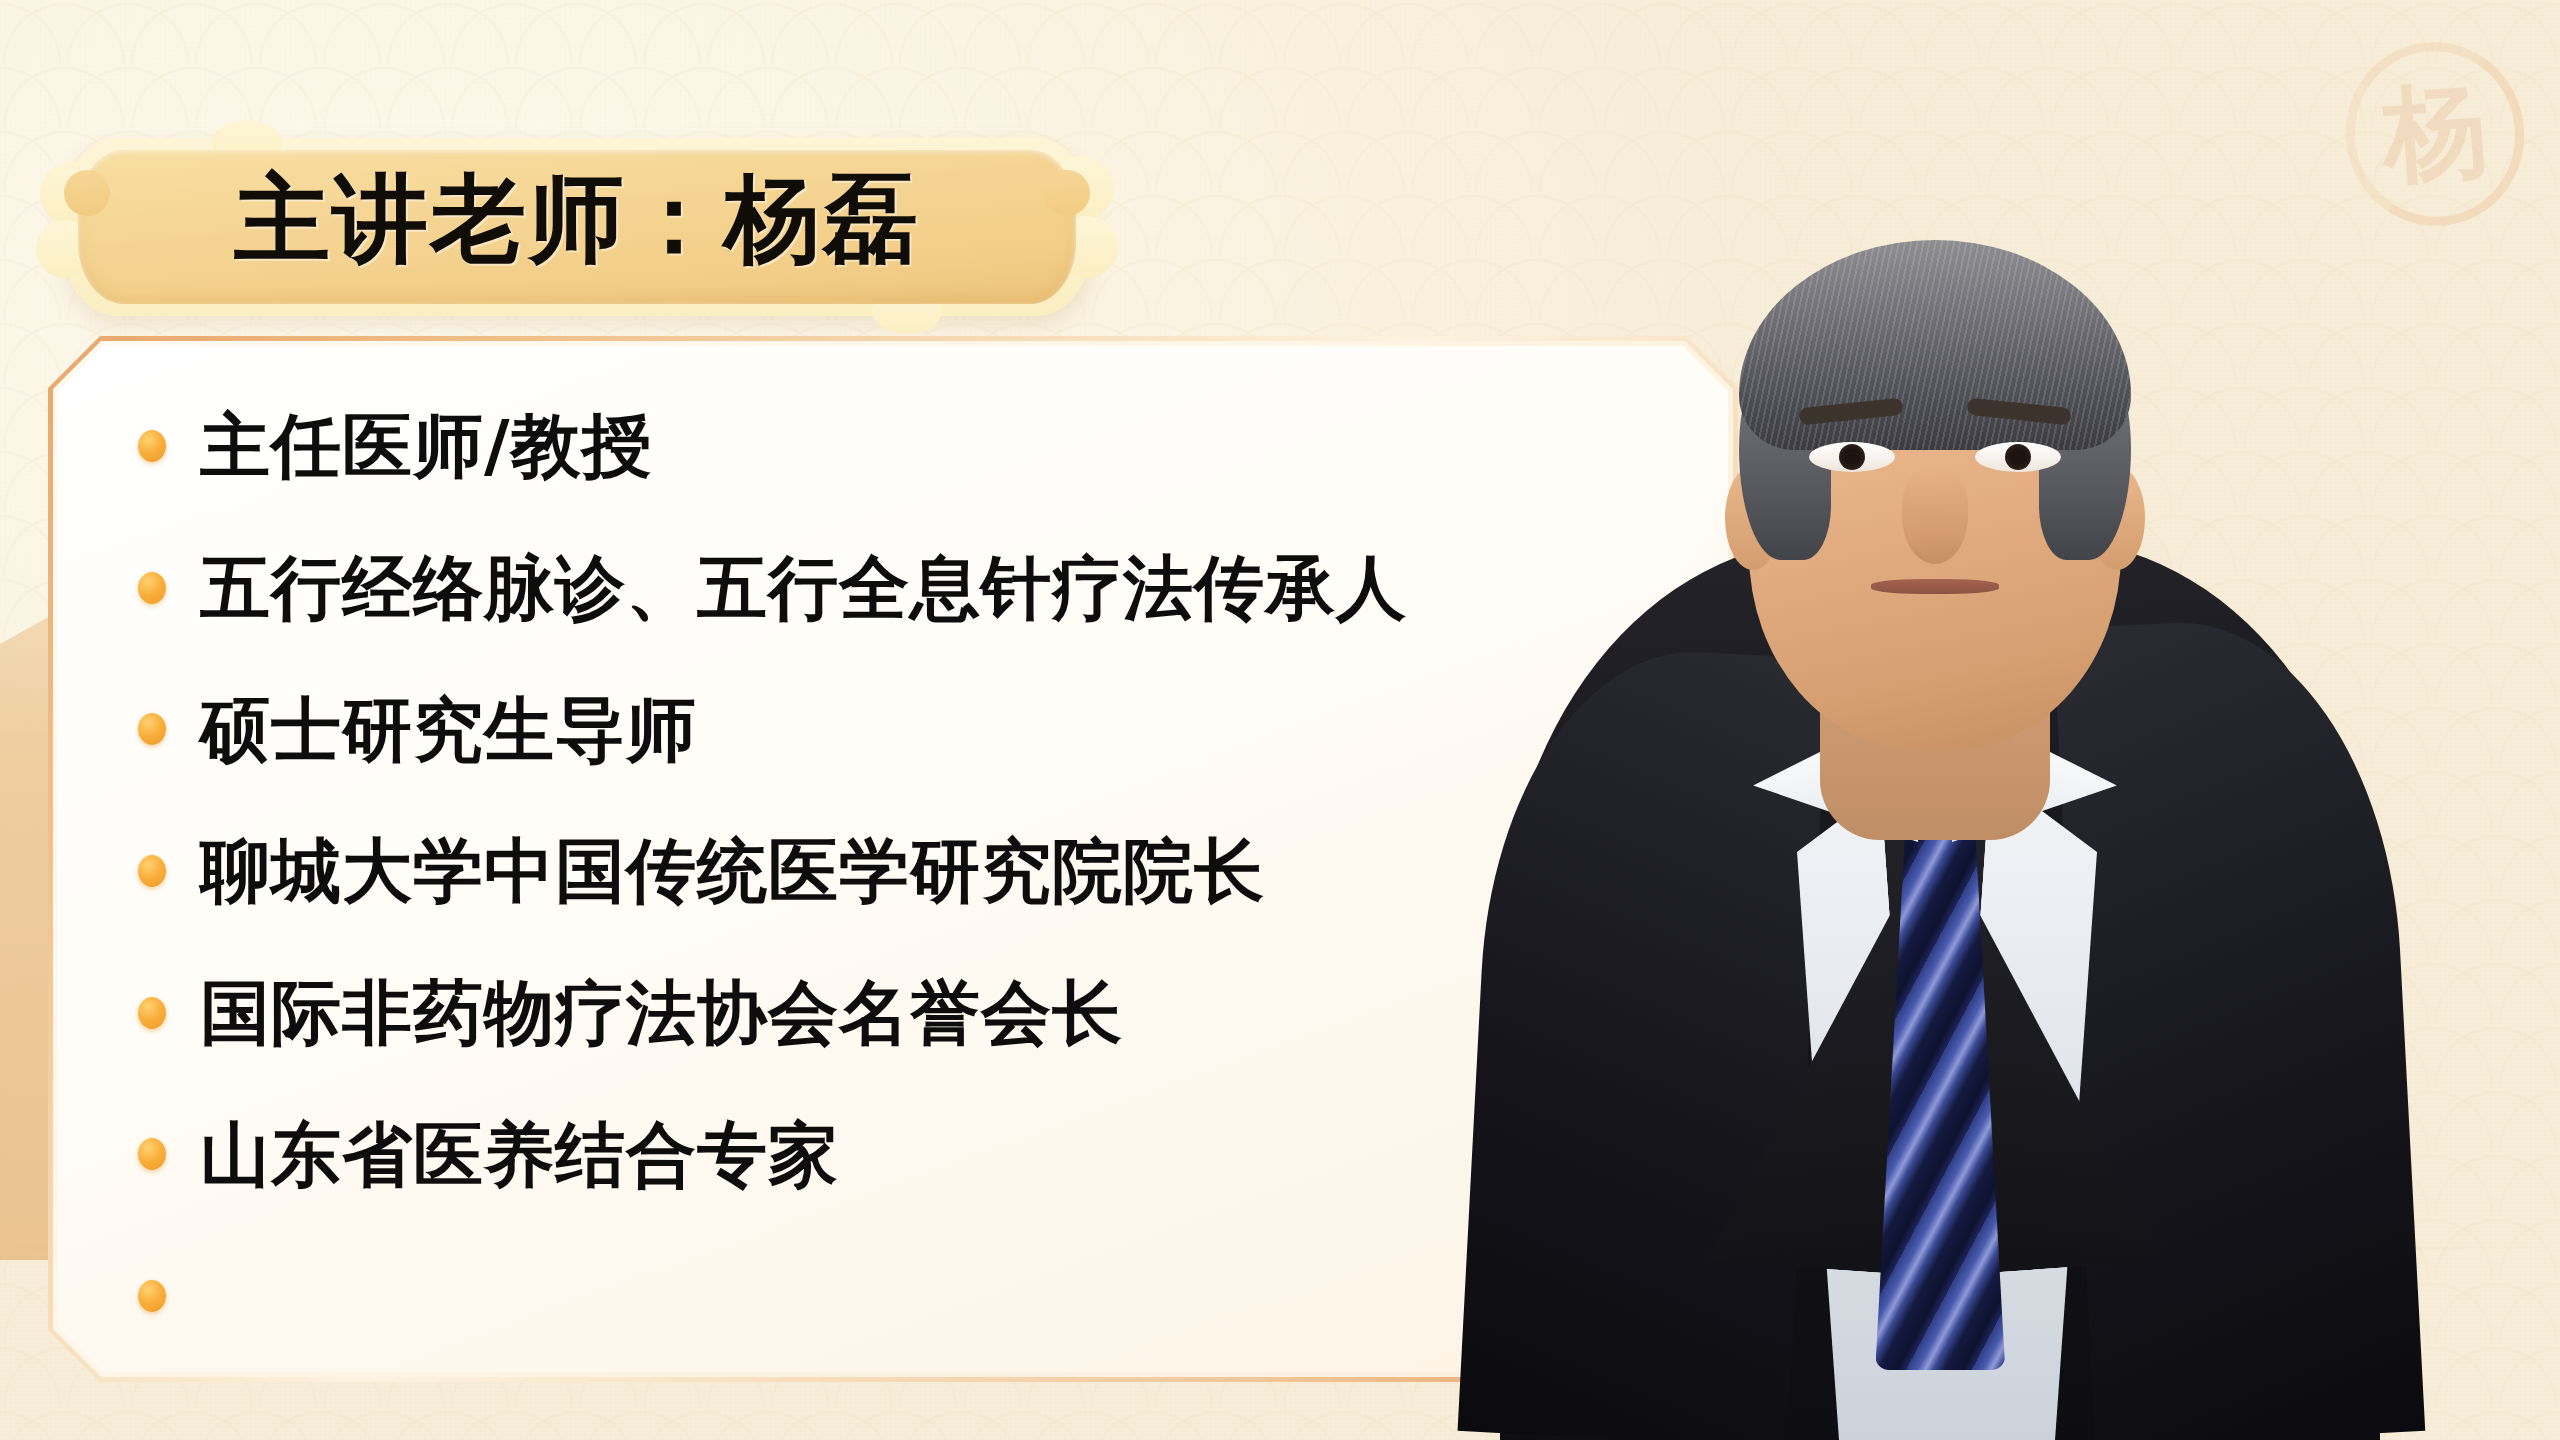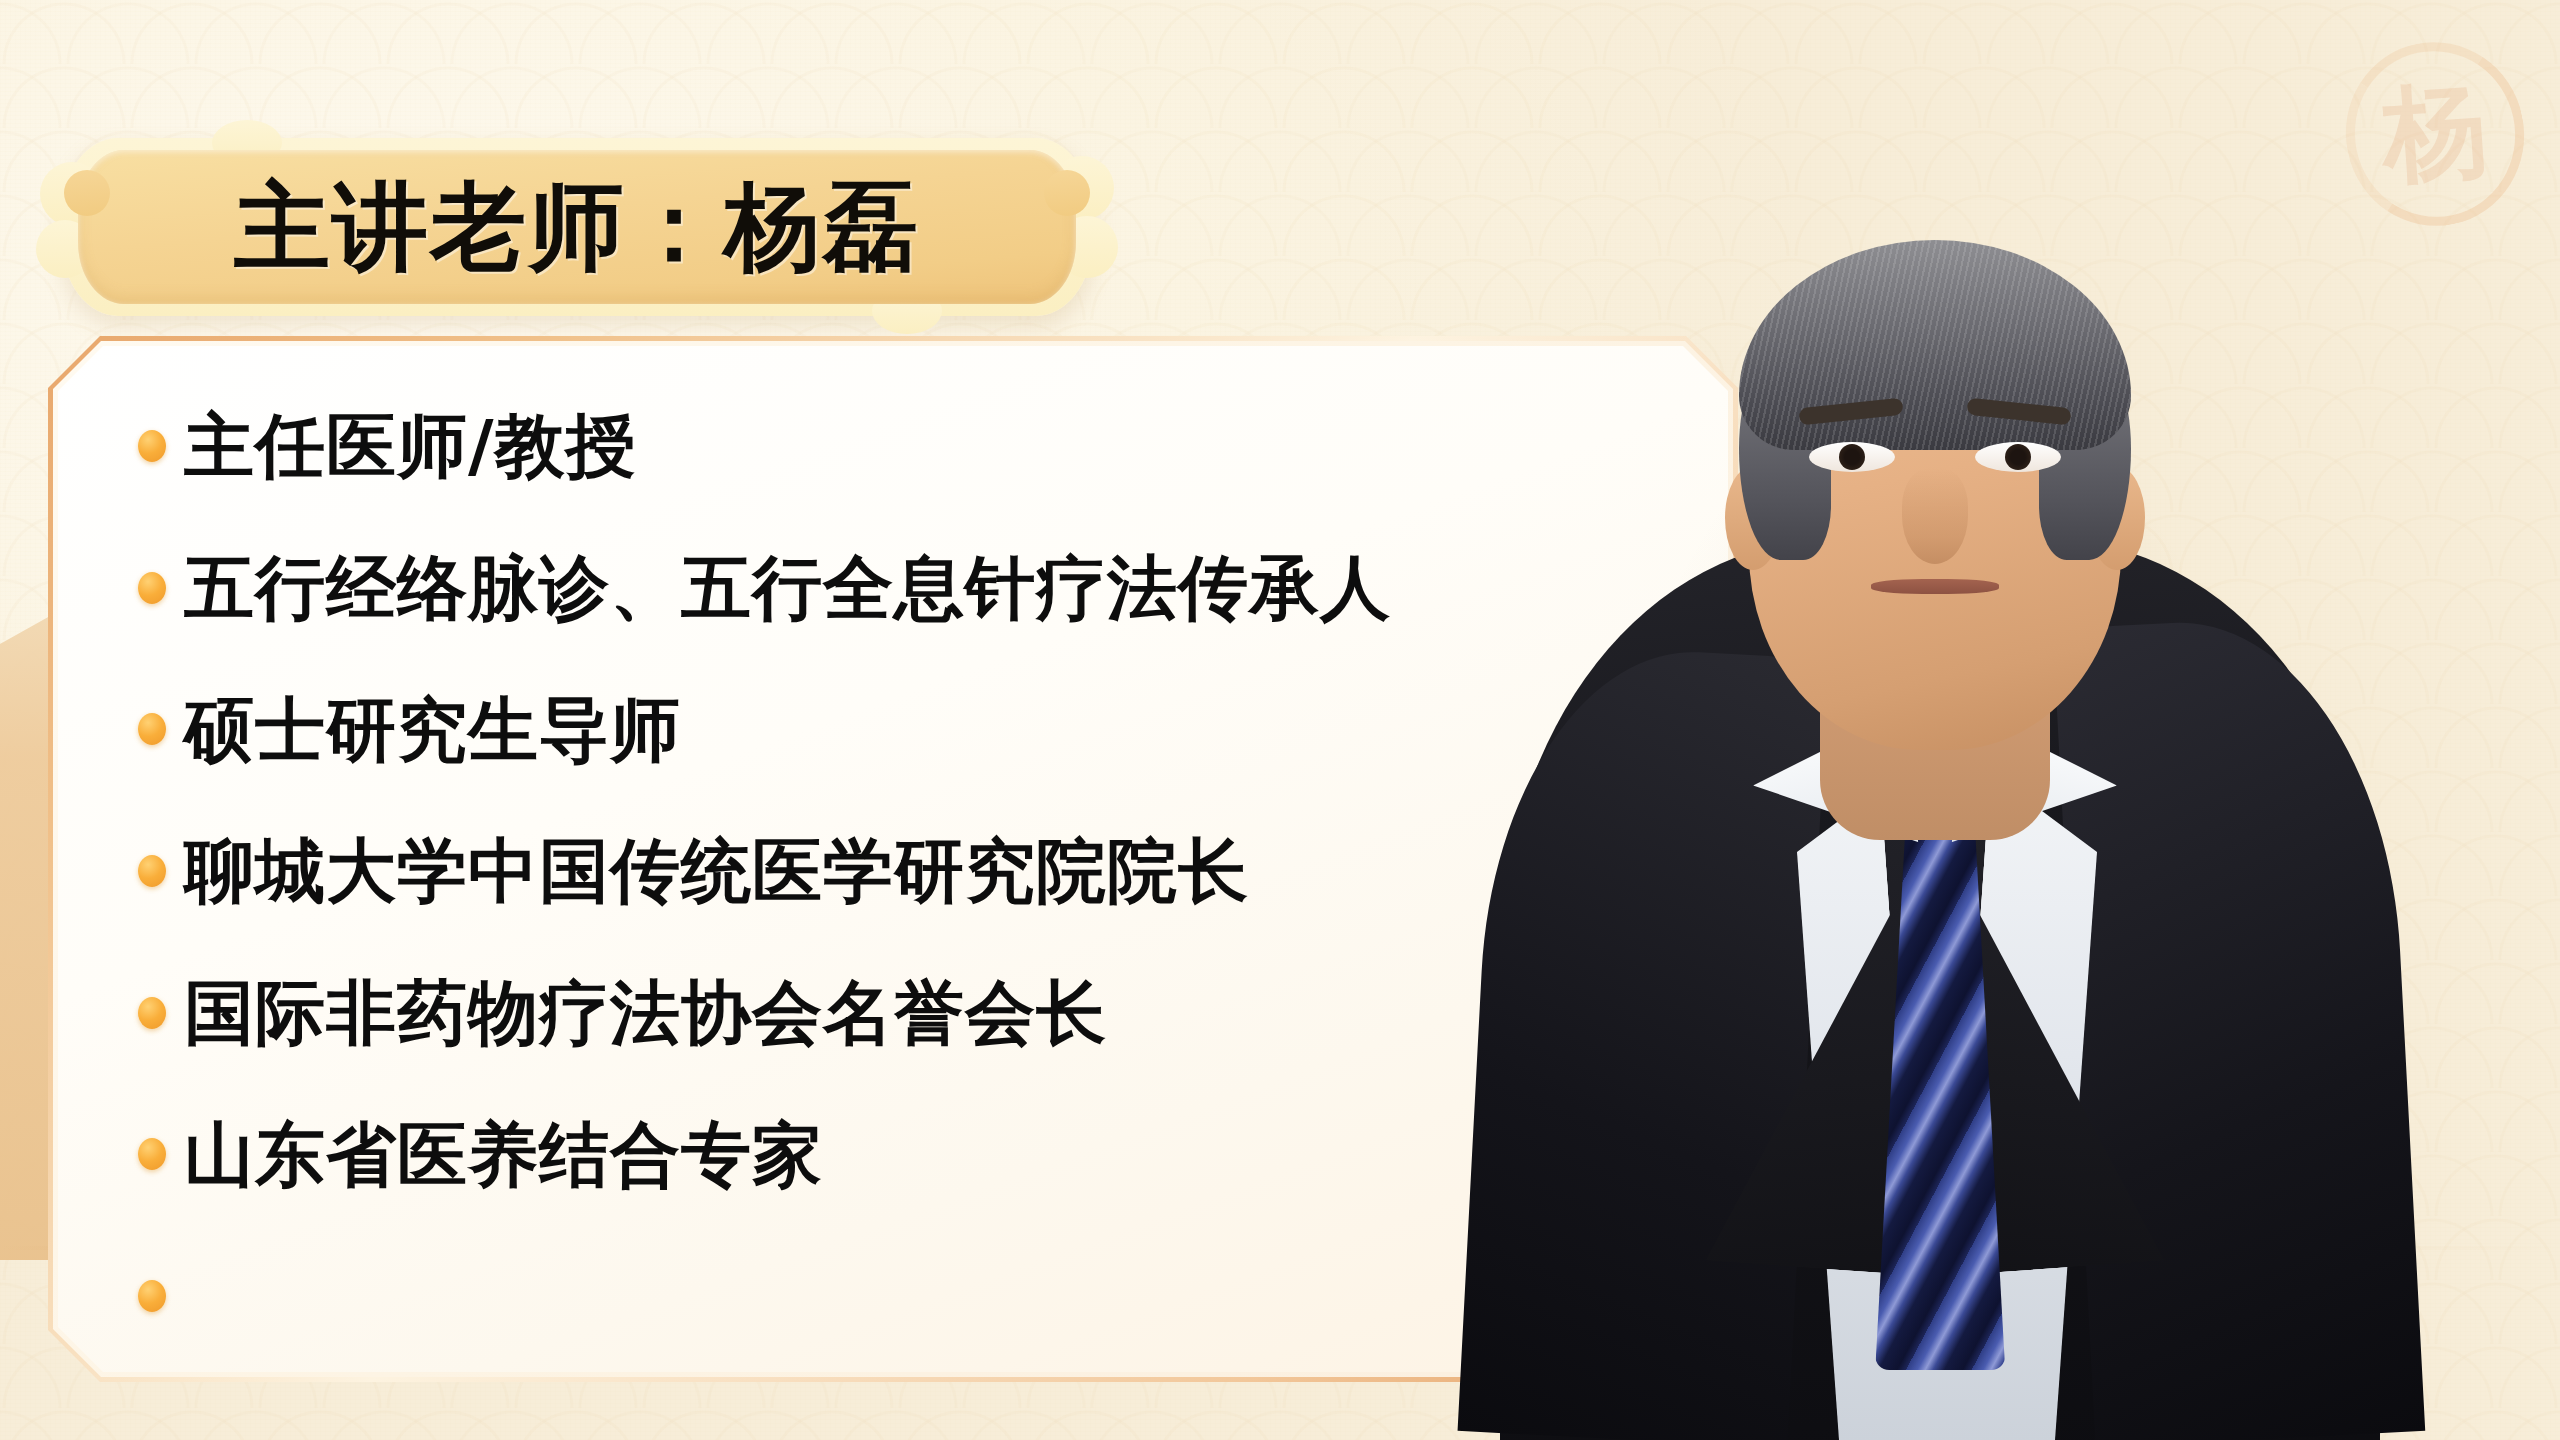--- a/index.html
+++ b/index.html
@@ -92,21 +92,21 @@
     border-radius:46px / 62px;
     box-shadow:inset 0 2px 6px rgba(255,255,255,.55), inset 0 -6px 14px rgba(199,150,73,.22);
     display:flex;align-items:center;justify-content:center;
   }
   .plaque .inner .bump2{
     position:absolute;background:linear-gradient(175deg,#f6d697 0%, #f1cb81 100%);
     border-radius:50%;
   }
   .title-text{
     position:relative;z-index:3;
-    font-family:Liberation Sans, sans-serif;
+    font-family:Liberation Mono, monospace;
     font-weight:700;font-size:96px;letter-spacing:2px;color:#100d08;
     line-height:1;
     text-shadow:2px 2px 0 rgba(255,255,255,.45);
     white-space:nowrap;
   }
 
   
   .card{
     position:absolute;left:48px;top:336px;width:1690px;height:1046px;
   }
@@ -135,21 +135,21 @@
       100% calc(100% - 45px), calc(100% - 45px) 100%,
       45px 100%, 0 calc(100% - 45px), 0 45px);
   }
 
   .cred-list{
     position:absolute;left:90px;top:54px;right:26px;bottom:30px;
     display:flex;flex-direction:column;justify-content:space-between;
     z-index:4;
   }
   .cred-item{
-    display:flex;align-items:center;gap:18px;height:112px;
+    display:flex;align-items:center;gap:34px;height:112px;
   }
   .cred-dot{
     flex:0 0 auto;width:28px;height:32px;border-radius:50%;
     background:radial-gradient(circle at 36% 30%, #ffd173 0%, #f9ae3a 48%, #ef992a 100%);
     box-shadow:0 2px 5px rgba(225,160,60,.45);
   }
   .cred-text{
     font-family:"DejaVu Serif","Liberation Serif",serif;
     font-weight:700;font-size:70px;line-height:1.05;color:#0d0d0d;
     letter-spacing:1px;white-space:nowrap;

